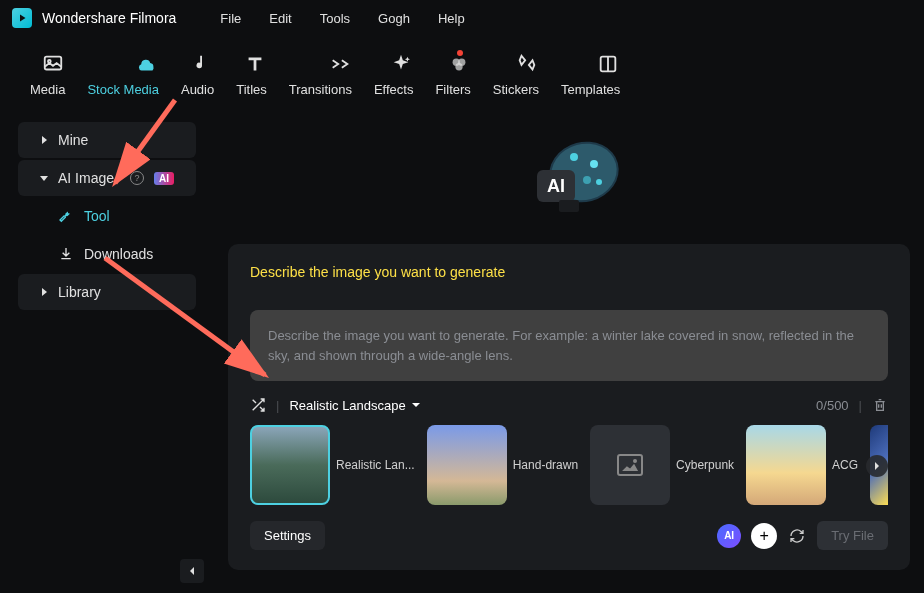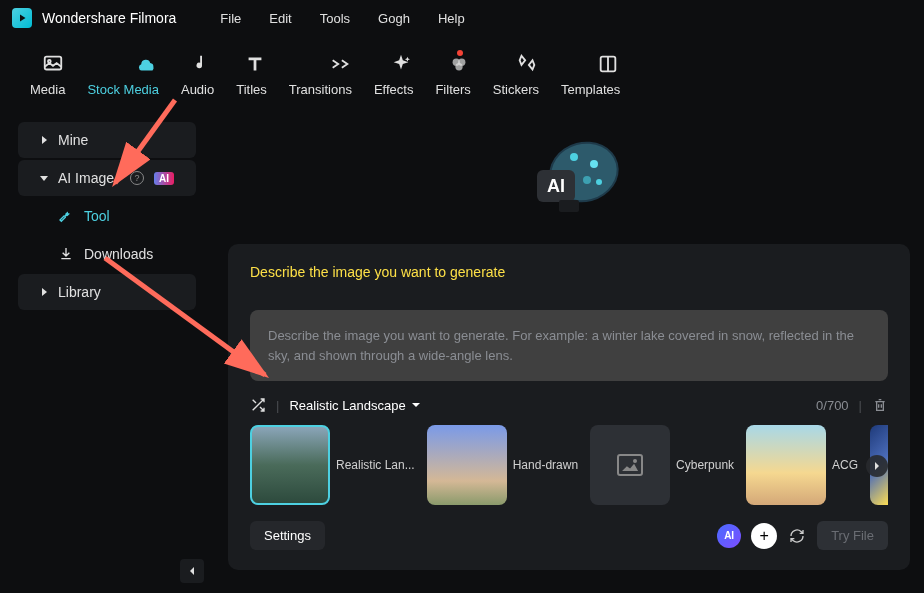--- a/index.html
+++ b/index.html
@@ -259,21 +259,21 @@
               </svg></span>
           <span class="style-divider">|</span>
           <div class="style-select">
             <span>Realistic Landscape</span>
             <svg width="10" height="10" viewBox="0 0 10 10" fill="currentColor">
                 <path d="M1 3l4 4 4-4z"></path>
               </svg>
           </div>
         </div>
         <div class="style-right">
-          <span>0/700</span>
+          <span>0/500</span>
           <span class="style-divider">|</span>
           <span class="delete-icon"><svg width="16" height="16" viewBox="0 0 24 24" fill="none" stroke="currentColor" stroke-width="2">
                 <path d="M5 7h14M10 4h4M7 7v13h10V7M10 11v5M14 11v5"></path>
               </svg></span>
         </div>
       </div>
       <div class="cards">
         <div class="card selected">
           <div class="card-thumb thumb-landscape"></div>
           <div class="card-label">Realistic Lan...</div>

